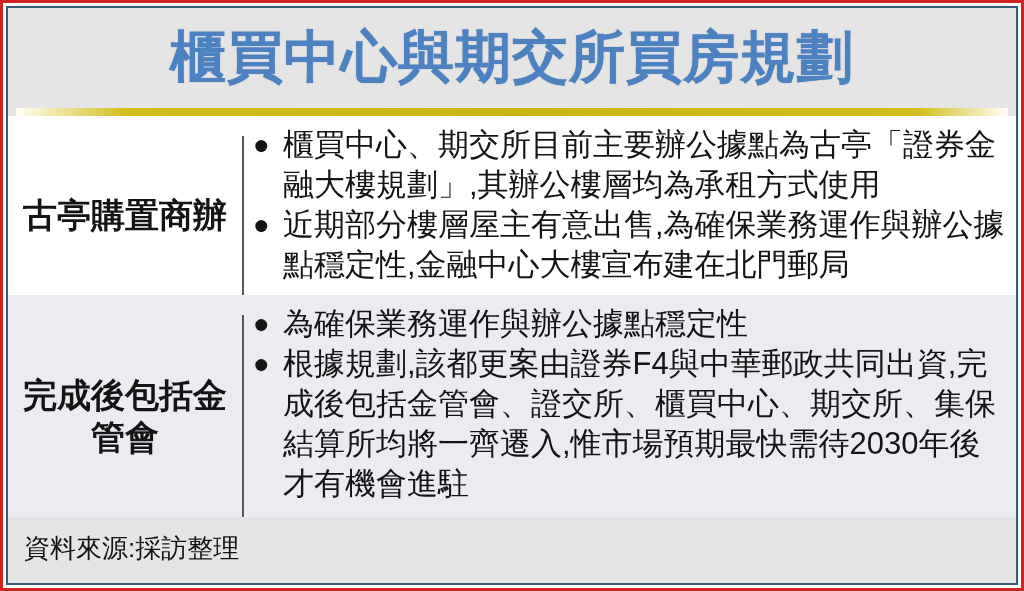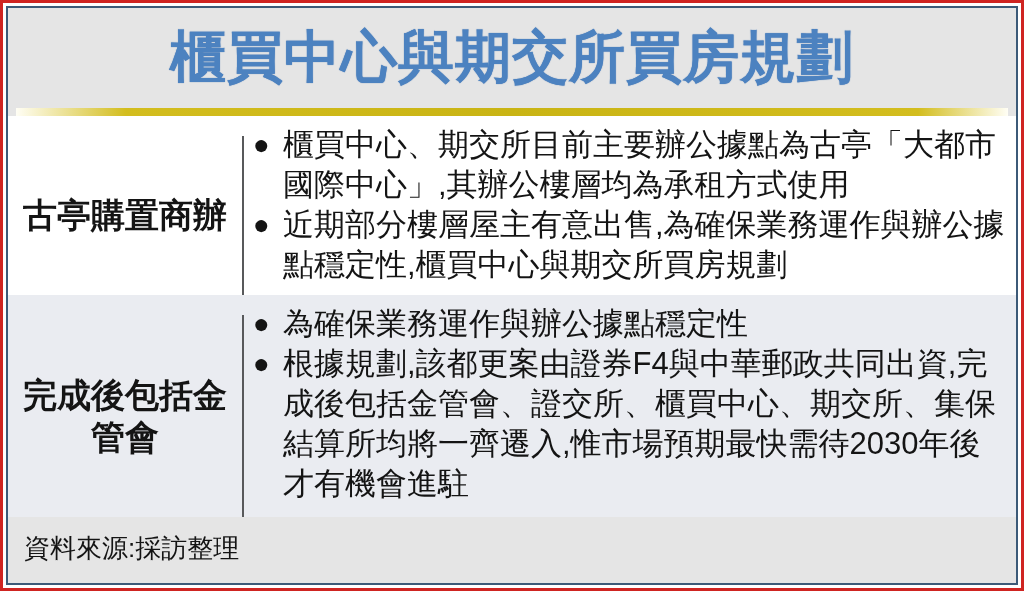--- a/index.html
+++ b/index.html
@@ -118,25 +118,25 @@
 
     <div class="gold-bar"></div>
 
     <div class="table">
 
       <div class="row row-0">
         <div class="label-cell">古亭購置商辦</div>
         <div class="content-cell">
           <div class="bullet">
             <span class="dot">●</span>
-            <span>櫃買中心、期交所目前主要辦公據點為古亭「大都市國際中心」,其辦公樓層均為承租方式使用</span>
+            <span>櫃買中心、期交所目前主要辦公據點為古亭「證券金融大樓規劃」,其辦公樓層均為承租方式使用</span>
           </div>
           <div class="bullet">
             <span class="dot">●</span>
-            <span>近期部分樓層屋主有意出售,為確保業務運作與辦公據點穩定性,櫃買中心與期交所買房規劃</span>
+            <span>近期部分樓層屋主有意出售,為確保業務運作與辦公據點穩定性,金融中心大樓宣布建在北門郵局</span>
           </div>
         </div>
       </div>
 
       <div class="row row-1">
         <div class="label-cell">完成後包括金管會</div>
         <div class="content-cell">
           <div class="bullet">
             <span class="dot">●</span>
             <span>為確保業務運作與辦公據點穩定性</span>

